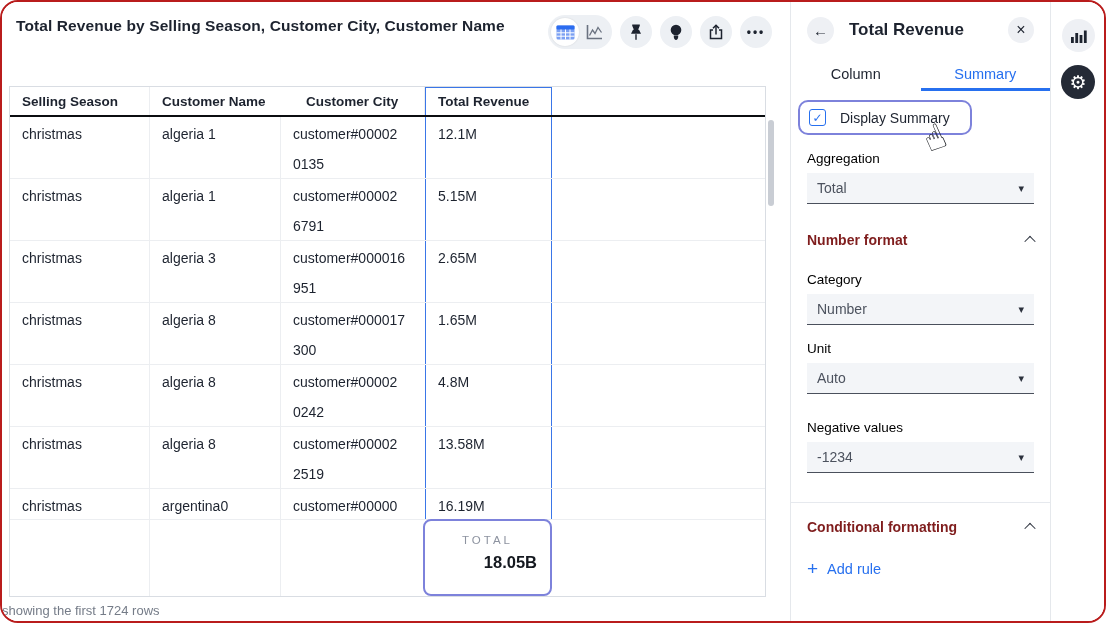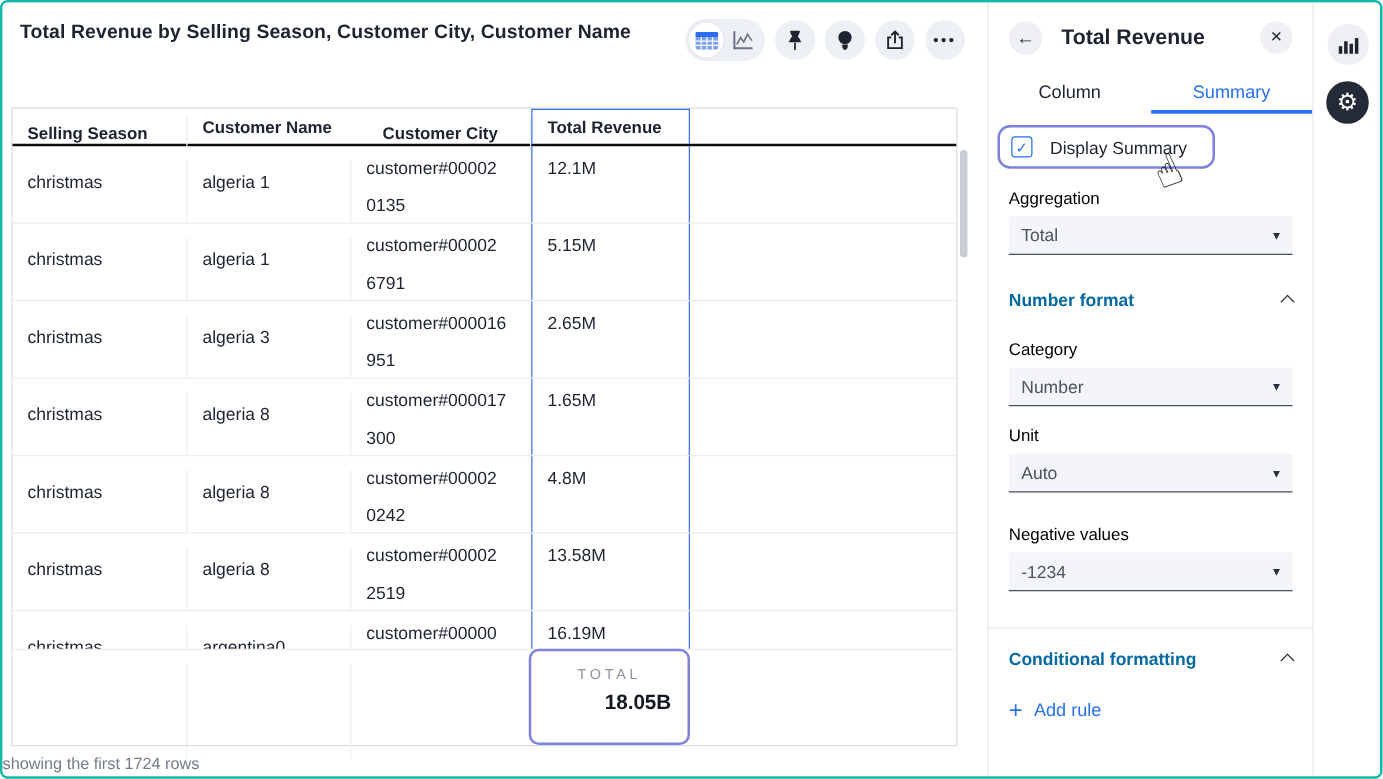--- a/index.html
+++ b/index.html
@@ -1,32 +1,32 @@
 <!DOCTYPE html>
 <html><head>
 <meta charset="utf-8">
 <style>
   * { margin:0; padding:0; box-sizing:border-box; }
   html,body { width:1106px; height:623px; background:#fff; font-family:"Liberation Sans","DejaVu Sans",sans-serif; }
-  .frame { position:absolute; left:0; top:0; width:1106px; height:623px; border:2px solid #14b8a6; border-radius:6px; overflow:hidden; background:#fff; }
+  .frame { position:absolute; left:0; top:0; width:1106px; height:623px; border:2px solid #b91c1c; border-radius:18px; overflow:hidden; background:#fff; }
 
   
   .left { position:absolute; left:0; top:0; width:788px; height:100%; background:#fff; }
   .viz-title { position:absolute; left:14px; top:15px; font-size:15.5px; font-weight:600; color:#1d232f; letter-spacing:.1px; }
   .pill { position:absolute; left:546px; top:13px; width:64px; height:34px; border-radius:17px; background:#edf0f4; display:flex; align-items:center; }
   .pill .sel-circle { width:28px; height:28px; margin-left:3px; border-radius:50%; background:#fff; display:flex; align-items:center; justify-content:center; box-shadow:0 0 2px rgba(0,0,0,.12); }
   .pill .chart-slot { width:30px; height:28px; display:flex; align-items:center; justify-content:center; }
   .tbtn { position:absolute; top:14px; width:32px; height:32px; border-radius:50%; background:#edf0f4; display:flex; align-items:center; justify-content:center; cursor:pointer; }
   .more-dots { font-size:12px; letter-spacing:2px; color:#1d232f; font-weight:700; }
 
   .table { position:absolute; left:7px; top:84px; width:757px; border:1px solid #d9dde3; background:#fff; }
   .thead { display:flex; height:30px; align-items:center; border-bottom:2px solid #0b0d10; }
   .th { font-size:13.5px; font-weight:700; color:#1d232f; padding-left:12px; height:100%; display:flex; align-items:center; }
   .c1{ width:140px; } .c2{ width:131px; } .c3{ width:144px; } .c4{ width:127px; } .c5{ flex:1; }
-  .c1,.c2 { border-right:1px solid #eceef1;margin-top:11px; }
+  .c1,.c2 { border-right:1px solid #eceef1; }
   .c4 { border-left:1.5px solid #3a76e8; border-right:1.5px solid #3a76e8; }
   .thead .c4 { border-top:1.5px solid #3a76e8; }
   .trow { display:flex; height:62px; border-bottom:1px solid #eceef1; }
   .trow.single { height:31px; }
   .td { font-size:14px; color:#1d232f; padding:2px 6px 0 12px; line-height:30px; overflow:hidden; }
   .trow-total { display:flex; height:76px; position:relative; }
   .trow-total .tdz { height:100%; }
   .total-box { position:absolute; left:413px; top:-1px; width:129px; height:77px; background:#fff; border:2px solid #7d82db; border-radius:8px; }
   .total-label { margin-top:13px; text-align:center; font-size:11.5px; letter-spacing:3px; color:#8d93a0; }
   .total-value { margin-top:7px; text-align:right; padding-right:13px; font-size:16.5px; font-weight:700; color:#14181f; }
@@ -43,21 +43,21 @@
   .tab.active { color:#2770ef; }
   .tab.active::after { content:''; position:absolute; left:0; right:0; bottom:0; height:3px; background:#2770ef; }
   .ds-box { margin:9px 0 0 -9px; width:174px; border:2px solid #7d82db; border-radius:10px; padding:7px 0 7px 9px; display:flex; align-items:center; }
   .checkbox { width:17px; height:17px; border:1.6px solid #2770ef; border-radius:3px; background:#fff; display:flex; align-items:center; justify-content:center; font-size:12px; font-weight:700; color:#2770ef; cursor:pointer; }
   .ds-label { margin-left:14px; font-size:14px; color:#1d232f; }
   .hand-cursor { position:absolute; left:133px; top:116px; font-size:35px; color:#15181d; transform:rotate(-24deg); font-family:"DejaVu Sans",sans-serif; pointer-events:none; }
   .flabel { margin-top:16px; font-size:13.5px; color:#000000; }
   .mt24 { margin-top:24px; } .mt26 { margin-top:26px; }
   .select { margin-top:7px; height:31px; background:#f3f5f8; border-bottom:1.5px solid #4a505c; display:flex; align-items:center; padding:0 10px; font-size:14px; color:#4c525e; cursor:pointer; }
   .select .caret { margin-left:auto; font-size:11px; color:#2b313c; }
-  .section-h { margin-top:28px; display:flex; align-items:center; font-size:14px; font-weight:600; color:#0369a1; }
+  .section-h { margin-top:28px; display:flex; align-items:center; font-size:14px; font-weight:600; color:#7f1d1d; }
   .section-h.cond { margin-top:16px; }
   .chev-up { margin-left:auto; width:8px; height:8px; border-top:1.8px solid #2b313c; border-right:1.8px solid #2b313c; transform:rotate(-45deg) translate(-1px,1px); cursor:pointer; }
   .divider { margin:29px -16px 0; height:1px; background:#e6e9ee; }
   .add-rule { margin-top:26px; display:flex; align-items:center; color:#2770ef; font-size:14.5px; cursor:pointer; }
   .add-rule .plus { font-size:19px; font-weight:400; margin-right:9px; line-height:14px; }
 
   
   .strip { position:absolute; left:1048px; top:0; width:54px; height:100%; border-left:1px solid #e5e8ec; background:#fff; }
   .strip-btn { position:absolute; left:11px; width:33px; height:33px; border-radius:50%; background:#eef0f4; display:flex; align-items:center; justify-content:center; cursor:pointer; }
   .strip-btn.gear { background:#242a36; color:#fff; font-size:19px; font-family:"DejaVu Sans",sans-serif; }

